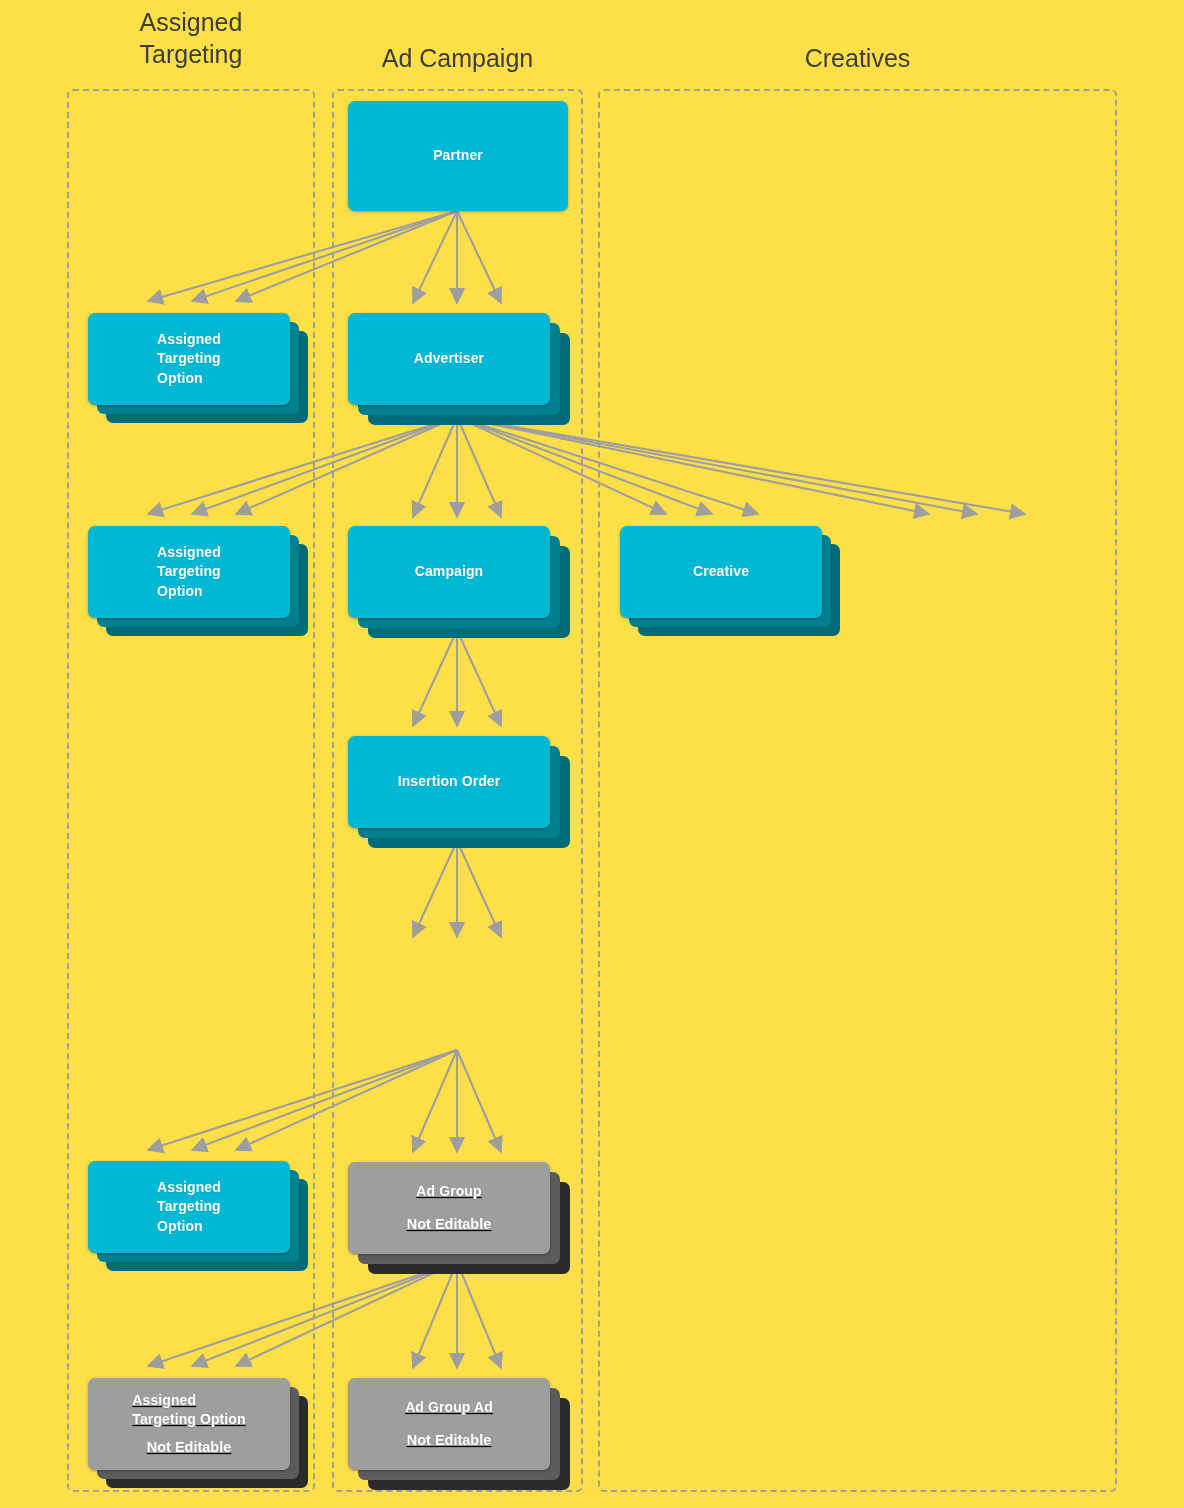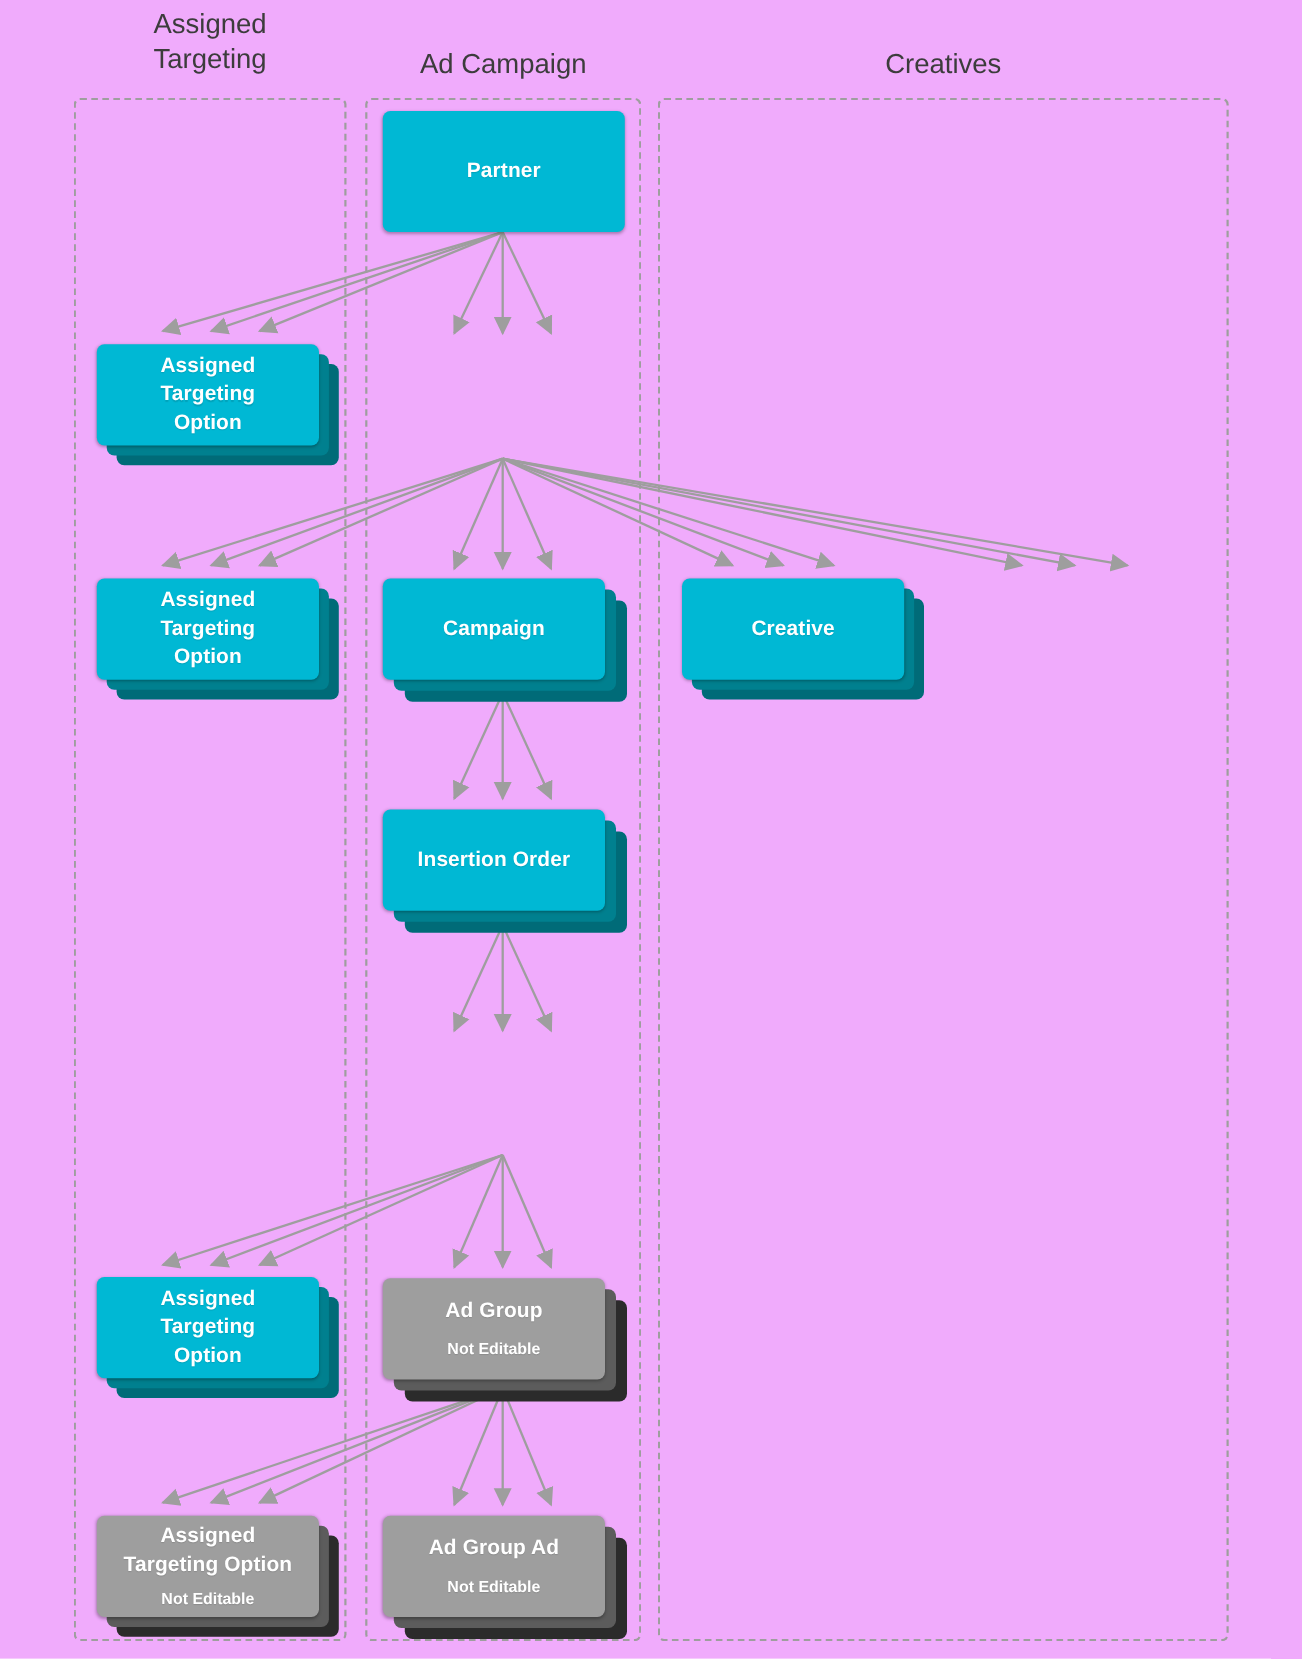--- a/index.html
+++ b/index.html
@@ -7,21 +7,21 @@
     padding: 0;
     background: #ffffff;
   }
   body {
     font-family: "Liberation Sans", sans-serif;
   }
   #canvas {
     position: relative;
     width: 1184px;
     height: 1508px;
-    background: #f0abfc;
+    background: #fde047;
     overflow: hidden;
   }
 
   
   .col-header {
     position: absolute;
     text-align: center;
     font-size: 25px;
     color: #3c3c3c;
     line-height: 1.28;
@@ -59,43 +59,42 @@
   .card.front {
     display: flex;
     flex-direction: column;
     align-items: center;
     justify-content: center;
     box-shadow: 0 1px 3px rgba(0,0,0,0.30);
   }
   .node-title {
     color: #ffffff;
     font-weight: bold;
-    font-size: 19px;
+    font-size: 14px;
     line-height: 1.38;
-    text-align: center;
     letter-spacing: 0.1px;
     text-shadow: 0 1px 1px rgba(0,0,0,0.12);
   }
   .node-sub {
     color: #ffffff;
     font-weight: bold;
     font-size: 14.5px;
     line-height: 1.3;
     text-align: center;
     margin-top: 13px;
     text-shadow: 0 1px 1px rgba(0,0,0,0.12);
   }
 
   
   .theme-cyan .front { background: #00b8d4; }
   .theme-cyan .back1 { background: #00808f; }
   .theme-cyan .back2 { background: #006b78; }
 
   
-  .theme-gray .front { background: #9e9e9e; }
+  .theme-gray .front { background: #9e9e9e; text-decoration: underline; }
   .theme-gray .back1 { background: #5c5c5c; }
   .theme-gray .back2 { background: #2b2b2b; }
 </style>
 </head>
 <body>
 
 <div id="canvas">
 
   <div class="col-header" style="left:67px; top:6px; width:248px;">
     <div>Assigned</div>
@@ -177,20 +176,27 @@
     <div class="card back1" style="left:9px; top:9px; width:202px; height:92px;"></div>
     <div class="card front" style="left:0; top:0; width:202px; height:92px;">
       <div class="node-title">
         <div>Assigned</div>
         <div>Targeting</div>
         <div>Option</div>
       </div>
     </div>
   </div>
 
+  <div class="node theme-cyan" style="left:348px; top:313px; width:222px; height:112px;">
+    <div class="card back2" style="left:20px; top:20px; width:202px; height:92px;"></div>
+    <div class="card back1" style="left:10px; top:10px; width:202px; height:92px;"></div>
+    <div class="card front" style="left:0; top:0; width:202px; height:92px;">
+      <div class="node-title">Advertiser</div>
+    </div>
+  </div>
 
   <div class="node theme-cyan" style="left:88px; top:526px; width:220px; height:110px;">
     <div class="card back2" style="left:18px; top:18px; width:202px; height:92px;"></div>
     <div class="card back1" style="left:9px; top:9px; width:202px; height:92px;"></div>
     <div class="card front" style="left:0; top:0; width:202px; height:92px;">
       <div class="node-title">
         <div>Assigned</div>
         <div>Targeting</div>
         <div>Option</div>
       </div>

